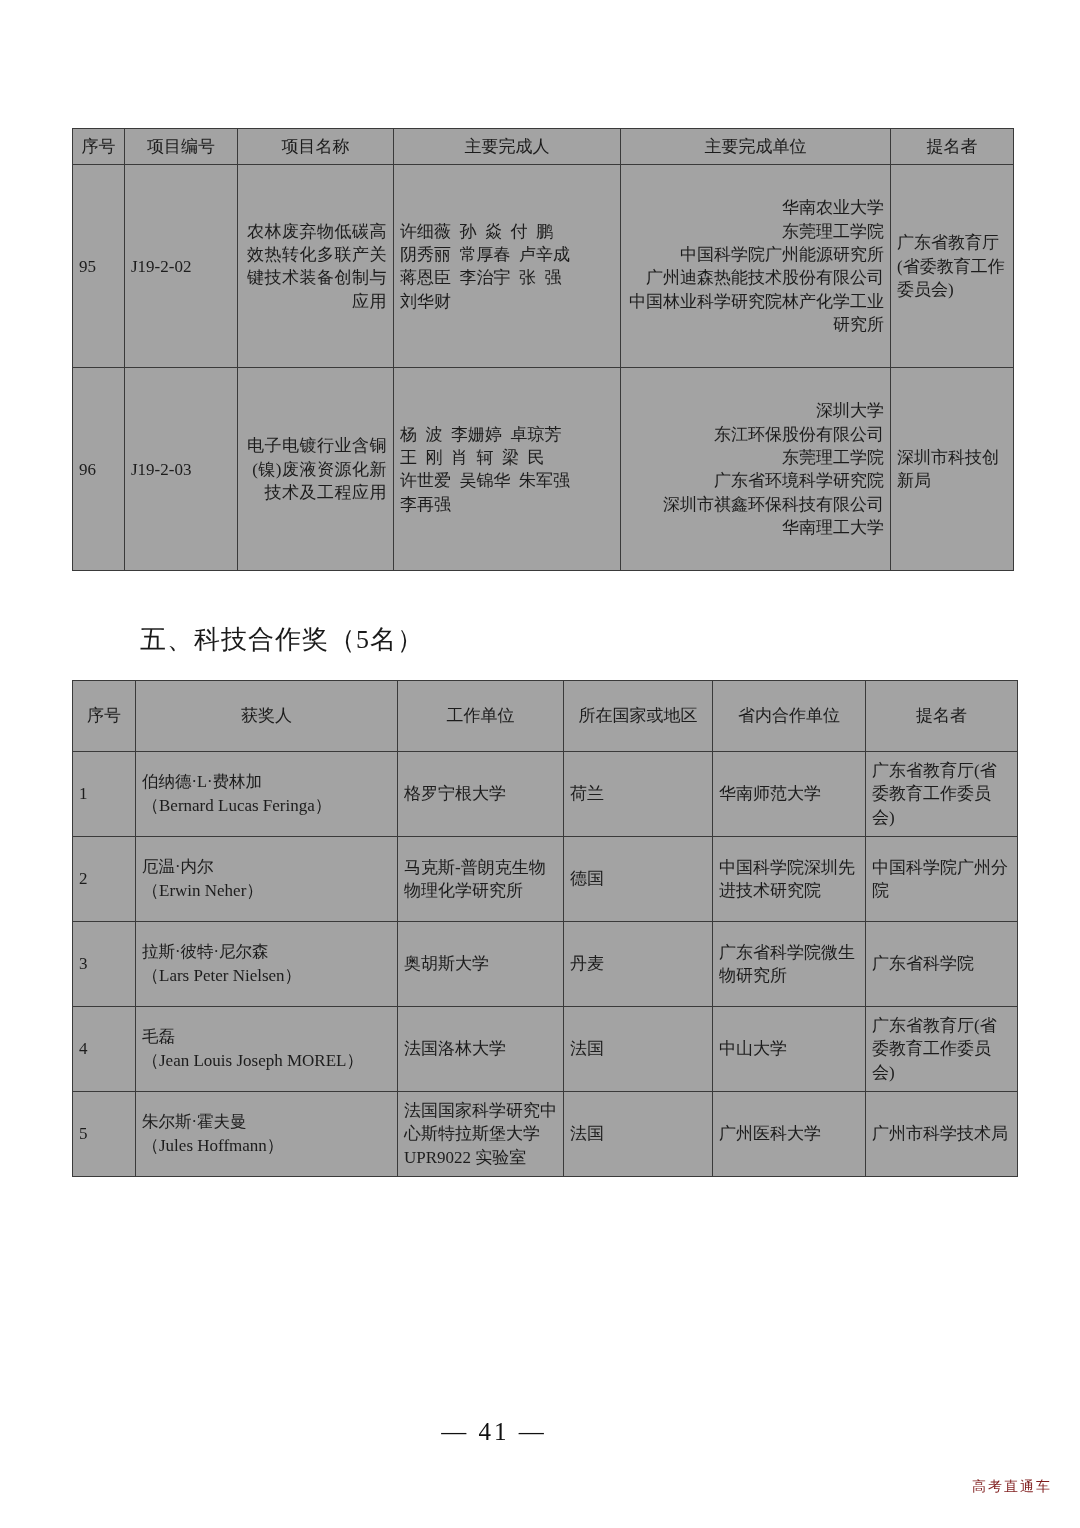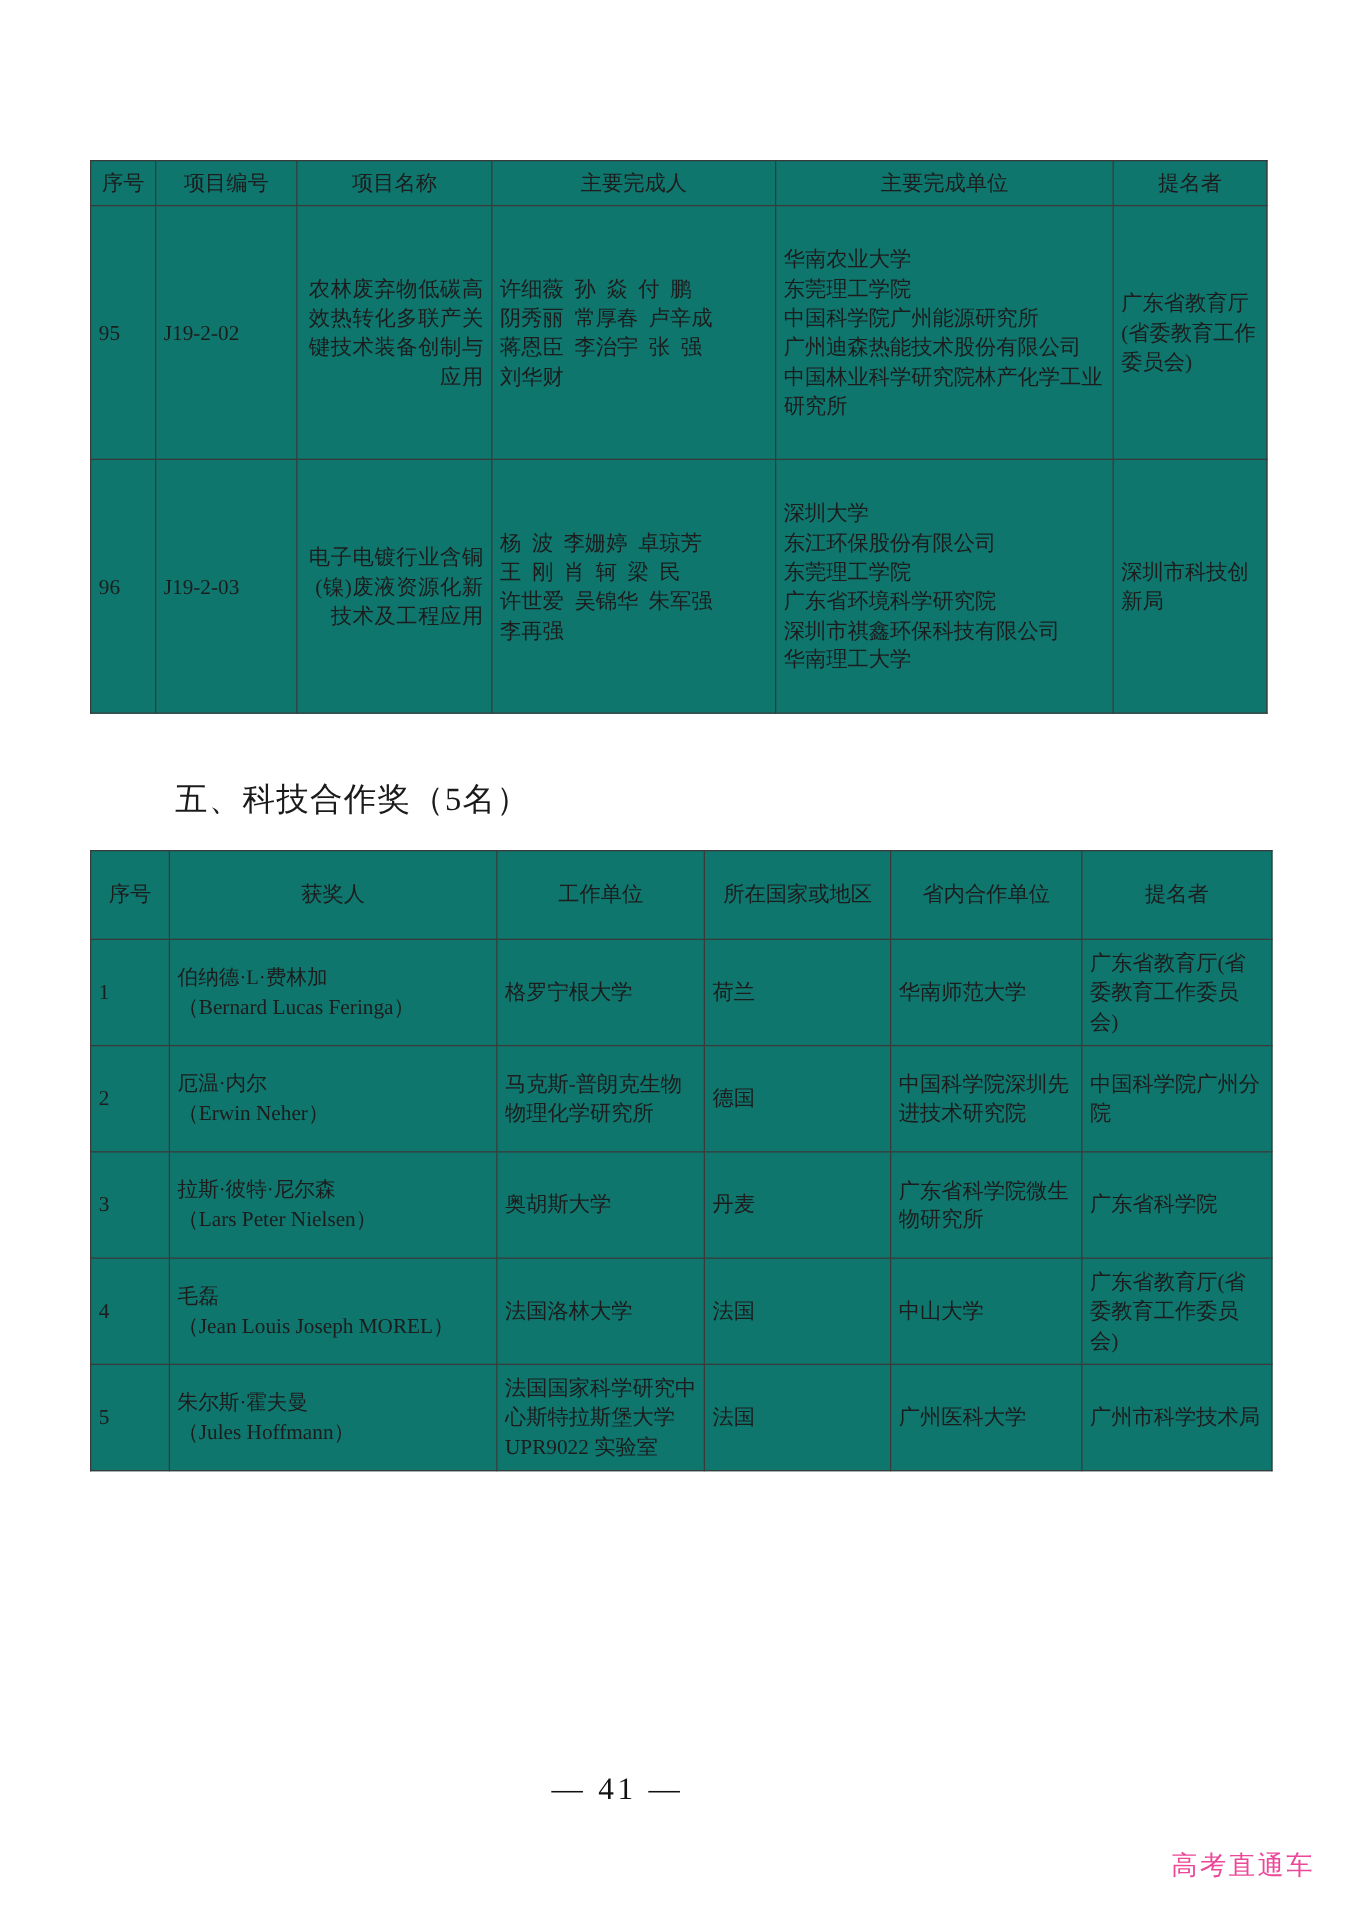--- a/index.html
+++ b/index.html
@@ -19,21 +19,21 @@
 
   .page {
     position: absolute;
     inset: 0;
   }
 
   
   table.doc-table {
     border-collapse: collapse;
     table-layout: fixed;
-    background: #0f766e;
+    background: #a3a3a3;
   }
   table.doc-table td,
   table.doc-table th {
     border: 1px solid #3a3a3a;
     padding: 6px 6px;
     font-weight: normal;
     vertical-align: middle;
     line-height: 1.38;
     font-size: 17px;
     color: #1c1c1c;
@@ -62,21 +62,21 @@
     padding-left: 8px;
     padding-right: 4px;
   }
   .persons {
     text-align: left;
     padding-left: 10px;
     white-space: pre;
     line-height: 1.5;
   }
   .units {
-    text-align: left;
+    text-align: right;
     padding-left: 7px;
     line-height: 1.44;
   }
   .units div { white-space: nowrap; white-space: normal; }
   .nominator-narrow {
     text-align: left;
     padding-left: 7px;
     line-height: 1.5;
   }
 
@@ -122,22 +122,22 @@
     font-size: 25px;
     letter-spacing: 3px;
     color: #111;
   }
 
   
   #watermark {
     position: absolute;
     right: 28px;
     top: 1478px;
-    font-size: 21px;
-    color: #ec4899;
+    font-size: 14px;
+    color: #7f1d1d;
     letter-spacing: 2px;
     font-family: "DejaVu Sans", "Liberation Sans", sans-serif;
     user-select: none;
   }
 </style>
 </head>
 <body>
 
 <div class="page">
 

